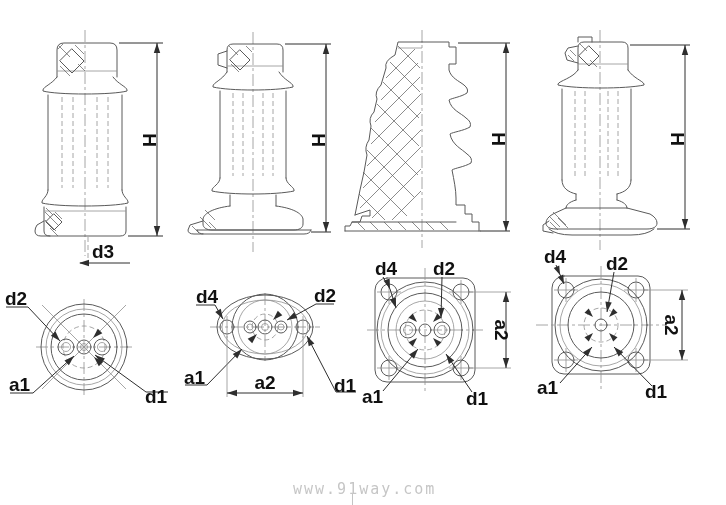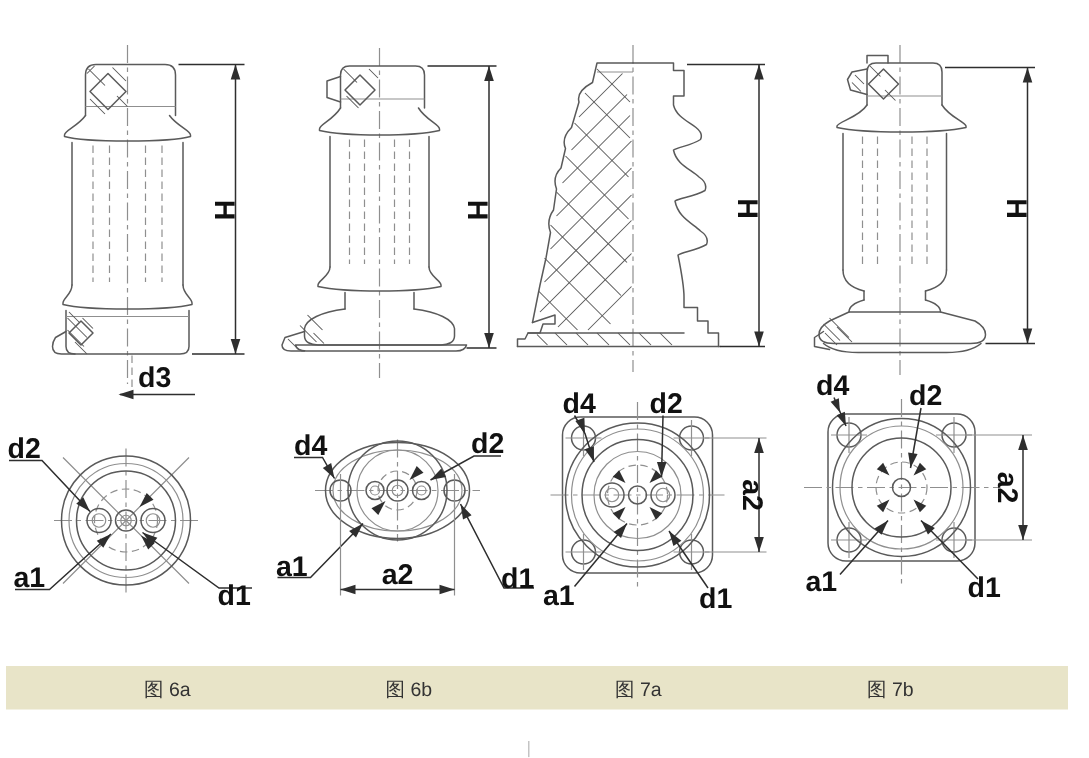--- a/index.html
+++ b/index.html
@@ -334,22 +334,17 @@
     <g>
       <path class="lt" d="M644,290 H688 M644,360 H688"></path>
       <path class="dm" d="M682,290 V360"></path>
       <path class="ar" transform="translate(682,290) rotate(-90)" d="M0,0 L-10,-3.2 L-10,3.2 Z"></path>
       <path class="ar" transform="translate(682,360) rotate(90)" d="M0,0 L-10,-3.2 L-10,3.2 Z"></path>
       <text class="lbl" transform="translate(665,325) rotate(90)" text-anchor="middle">a2</text>
     </g>
   </g>
 </svg>
 
-<div class="caption-bar">
-  <span class="cap" style="left:92px">图 6a</span>
-  <span class="cap" style="left:253px">图 6b</span>
-  <span class="cap" style="left:406px">图 7a</span>
-  <span class="cap" style="left:574px">图 7b</span>
+
+<div class="watermark">www.91way.com</div>
+<div class="wtick"></div>
+
 </div>
 
-<div class="wtick"></div>
-
-</div>
-
 </body></html>

